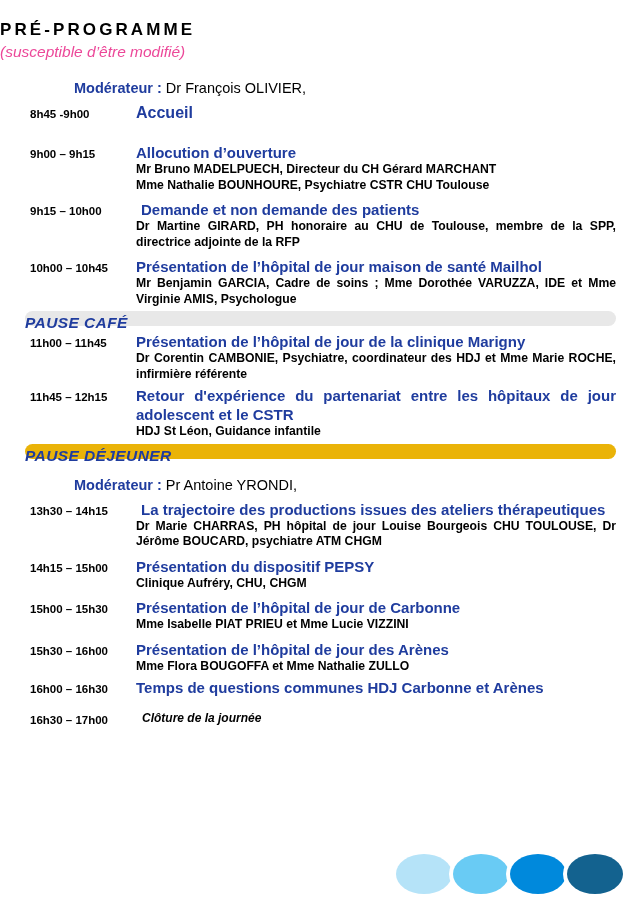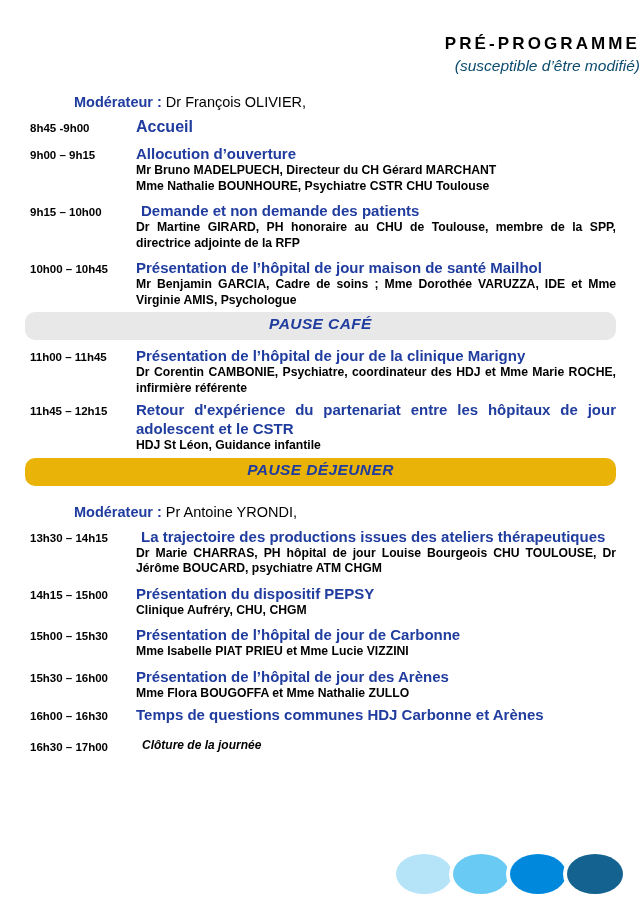--- a/index.html
+++ b/index.html
@@ -19,34 +19,34 @@
   .page {
     position: relative;
     width: 640px;
     height: 900px;
     box-sizing: border-box;
     padding: 0;
   }
 
   
   .title-block {
-    text-align: right;
-    padding-top: 34px;
+    text-align: left;
+    padding-top: 20px;
   }
   .doc-title {
     font-size: 17px;
     font-weight: bold;
     letter-spacing: 3.1px;
     color: #000000;
     line-height: 20px;
   }
   .doc-subtitle {
     font-size: 15.5px;
     font-style: italic;
-    color: #0c4a6e;
+    color: #ec4899;
     line-height: 20px;
     margin-top: 2px;
   }
 
   
   .moderator {
     margin-left: 30px;
     margin-top: 18px;
     font-size: 14.5px;
     line-height: 17px;
@@ -102,39 +102,39 @@
     color: #000000;
     line-height: 15.5px;
     margin-top: 0px;
   }
   .row.justify .speakers {
     text-align: justify;
     text-align-last: left;
   }
 
   
-  .row.accueil { margin-bottom: 8px; justify-content: center; }
+  .row.accueil { margin-bottom: 21px; justify-content: center; }
   .row.accueil .headline { font-size: 16px; }
   .row.indent-head .headline { padding-left: 5px; }
   .row.closing { margin-top: 12px; }
   .row.closing .headline {
     color: #000000;
     font-style: italic;
     font-size: 12px;
     padding-left: 6px;
   }
   .row.tight { margin-bottom: 4px; }
 
   
   .pause {
     background: #E8E8E8;
     margin: 4px 24px 6px 25px;
-    height: 28px;
+    height: 15px;
     line-height: 23px;
-    text-align: center;
+    text-align: left;
     font-size: 15.5px;
     font-weight: bold;
     font-style: italic;
     color: #1F3C9E;
     letter-spacing: 0.4px;
     border-radius: 10px;
   }
 
   
   .dots {

